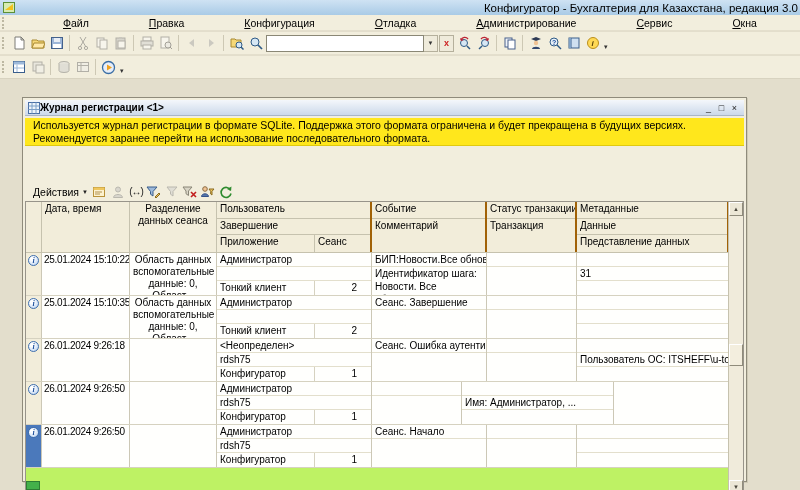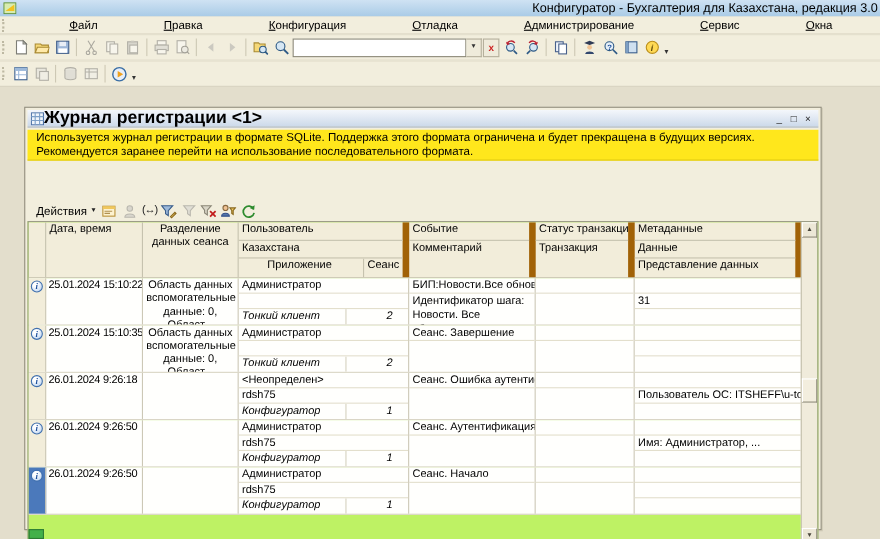--- a/index.html
+++ b/index.html
@@ -31,58 +31,58 @@
   .searchbox { display:flex; align-items:center; height:17px; margin:0 1px; }
   .searchbox input { width:158px; height:17px; border:1px solid #8a8775; background:#fff; font-size:10px; padding:0 2px; font-family:"Liberation Sans",sans-serif; }
   .combo-btn { width:14px; height:17px; border:1px solid #b5b09c; border-left:none; background:#efebdb; font-size:6px; display:flex; align-items:center; justify-content:center; color:#333; }
   .clear-btn { width:15px; height:17px; border:1px solid #b5b09c; margin-left:1px; background:#efebdb; color:#c22; font-weight:bold; font-size:9px; display:flex; align-items:center; justify-content:center; }
 
   
   .child { position:absolute; left:22px; top:97px; width:725px; height:385px;
     background:#f2eedd; border:1px solid #8f8b7b; box-shadow:1px 1px 0 #cfcab6; padding:2px; }
   .child-title { height:16px; background:linear-gradient(#f4f7fb,#ccd9ea); border-bottom:1px solid #aab6c6;
     display:flex; align-items:center; padding:0 3px; }
-  .child-title .t { font-size:16px; font-weight:bold; flex:1; padding-left:0; white-space:nowrap; overflow:hidden; }
+  .child-title .t { font-size:10px; font-weight:bold; flex:1; padding-left:0; white-space:nowrap; overflow:hidden; }
   .wbtn { font-size:9px; width:13px; text-align:center; color:#222; cursor:default; line-height:14px; }
   .warn { margin-top:2px; height:28px; background:#ffe71c; border-bottom:1px solid #e0ca10;
     font-size:10.5px; line-height:13px; padding:1px 6px 0 8px; overflow:hidden; }
   .actions { height:19px; display:flex; align-items:center; padding-left:5px;margin-top:36px; }
   .actions-btn { font-size:10.5px; display:flex; align-items:center; padding:1px 3px; }
   .actions-btn .dd { font-size:6px; margin-left:3px; color:#222; }
   .aico { width:18px; height:17px; display:flex; align-items:center; justify-content:center; }
   .aico.dis { opacity:.45; filter:grayscale(1); }
   .interval-txt { font-size:10px; color:#222; letter-spacing:-1px; }
 
   
   .table { position:relative; margin:0 auto; width:719px; height:294px; background:#bef264;
     border:1px solid #98948a; overflow:hidden; font-size:10px; }
   .w-icon{width:16px;} .w-date{width:88px;} .w-share{width:87px;text-align:center;} .w-user{width:155px;}
   .w-event{width:115px;} .w-status{width:90px;} .w-meta{width:152px;}
   .thead { display:flex; height:51px; background:#f2edda; border-bottom:1px solid #c6c2ae; width:703px; }
   .hcell { border-right:1px solid #c6c2ae; padding:1px 3px; overflow:hidden; line-height:12px; }
-  .hcol { border-right:6px solid #a16207; display:flex; flex-direction:column; }
+  .hcol { border-right:2px solid #a16207; display:flex; flex-direction:column; }
   .hr { height:17px; border-bottom:1px solid #c6c2ae; padding:1px 3px; line-height:12px; overflow:hidden; white-space:nowrap; }
   .hr:last-child { border-bottom:none; }
   .hr.tall { height:34px; }
   .hr.split { display:flex; padding:0; }
-  .hr.split .ap { width:98px; padding:1px 3px; border-right:1px solid #c6c2ae;margin-left:23px; }
+  .hr.split .ap { width:98px; padding:1px 3px; border-right:1px solid #c6c2ae; }
   .hr.split .se { flex:1; padding:1px 3px; }
 
   .tbody { width:703px; }
   .entry { display:flex; height:43px; border-bottom:1px solid #d6d2c0; background:#fffffd; }
   .cell { border-right:1px solid #ccc8b6; overflow:hidden; }
   .icon-cell { background:#f2edda; display:flex; justify-content:center; padding-top:2px; }
   .entry.selected .icon-cell { background:#4b79bb; }
   .date-cell { padding:1px 2px; white-space:nowrap; letter-spacing:-0.3px; }
   .share-cell { padding:1px 3px; line-height:12px; }
   .vcol { border-right:1px solid #ccc8b6; display:flex; flex-direction:column; }
   .r { height:14px; border-bottom:1px solid #e3dfcc; padding:0 3px; line-height:13px; overflow:hidden; white-space:nowrap; }
   .r:last-child { border-bottom:none; }
   .r.tall { height:28px; white-space:pre-line; line-height:13px; }
-  .r.split { display:flex; padding:0;font-style:italic; }
+  .r.split { display:flex; padding:0; }
   .r.split .ap { width:98px; padding:0 3px; border-right:1px solid #d6d2c0; overflow:hidden; }
   .r.split .se { flex:1; text-align:right; padding:0 14px 0 2px; }
 
   .info-icon { width:11px; height:11px; border-radius:50%; background:radial-gradient(circle at 35% 30%, #ffffff 20%, #cfe0f5 70%, #9dbde4);
     border:1px solid #3f6fae; color:#1d4f9c; font:italic bold 8px "Liberation Serif",serif;
     display:flex; align-items:center; justify-content:center; flex:none; }
 
   
   .vscroll { position:absolute; right:0; top:0; bottom:0; width:15px; background:#f0ebdb; border-left:1px solid #c6c2ae; }
   .sbtn { position:absolute; left:0; width:14px; height:14px; background:#ece7d6; border:1px solid; border-color:#fff #8f8b7b #8f8b7b #fff;
@@ -365,21 +365,21 @@
   </div>
 
   <div class="table">
 
     <div class="thead">
       <div class="hcell w-icon"></div>
       <div class="hcell w-date">Дата, время</div>
       <div class="hcell w-share">Разделение данных сеанса</div>
       <div class="hcol w-user">
         <div class="hr">Пользователь</div>
-        <div class="hr">Казахстана</div>
+        <div class="hr">Завершение</div>
         <div class="hr split">
           <span class="ap">Приложение</span>
           <span class="se">Сеанс</span>
         </div>
       </div>
       <div class="hcol w-event">
         <div class="hr">Событие</div>
         <div class="hr tall">Комментарий</div>
       </div>
       <div class="hcol w-status">
@@ -490,24 +490,20 @@
         <div class="cell date-cell w-date">26.01.2024 9:26:50</div>
         <div class="cell share-cell w-share"></div>
         <div class="vcol w-user">
           <div class="r">Администратор</div>
           <div class="r">rdsh75</div>
           <div class="r split">
               <span class="ap">Конфигуратор</span>
               <span class="se">1</span>
             </div>
         </div>
-        <div class="vcol w-event">
-          <div class="r">Сеанс. Аутентификация</div>
-          <div class="r tall"></div>
-        </div>
         <div class="vcol w-status">
             <div class="r"></div>
             <div class="r tall"></div>
           </div>
         <div class="vcol w-meta">
             <div class="r"></div>
             <div class="r">Имя: Администратор, ...</div>
             <div class="r"></div>
           </div>
       </div>

